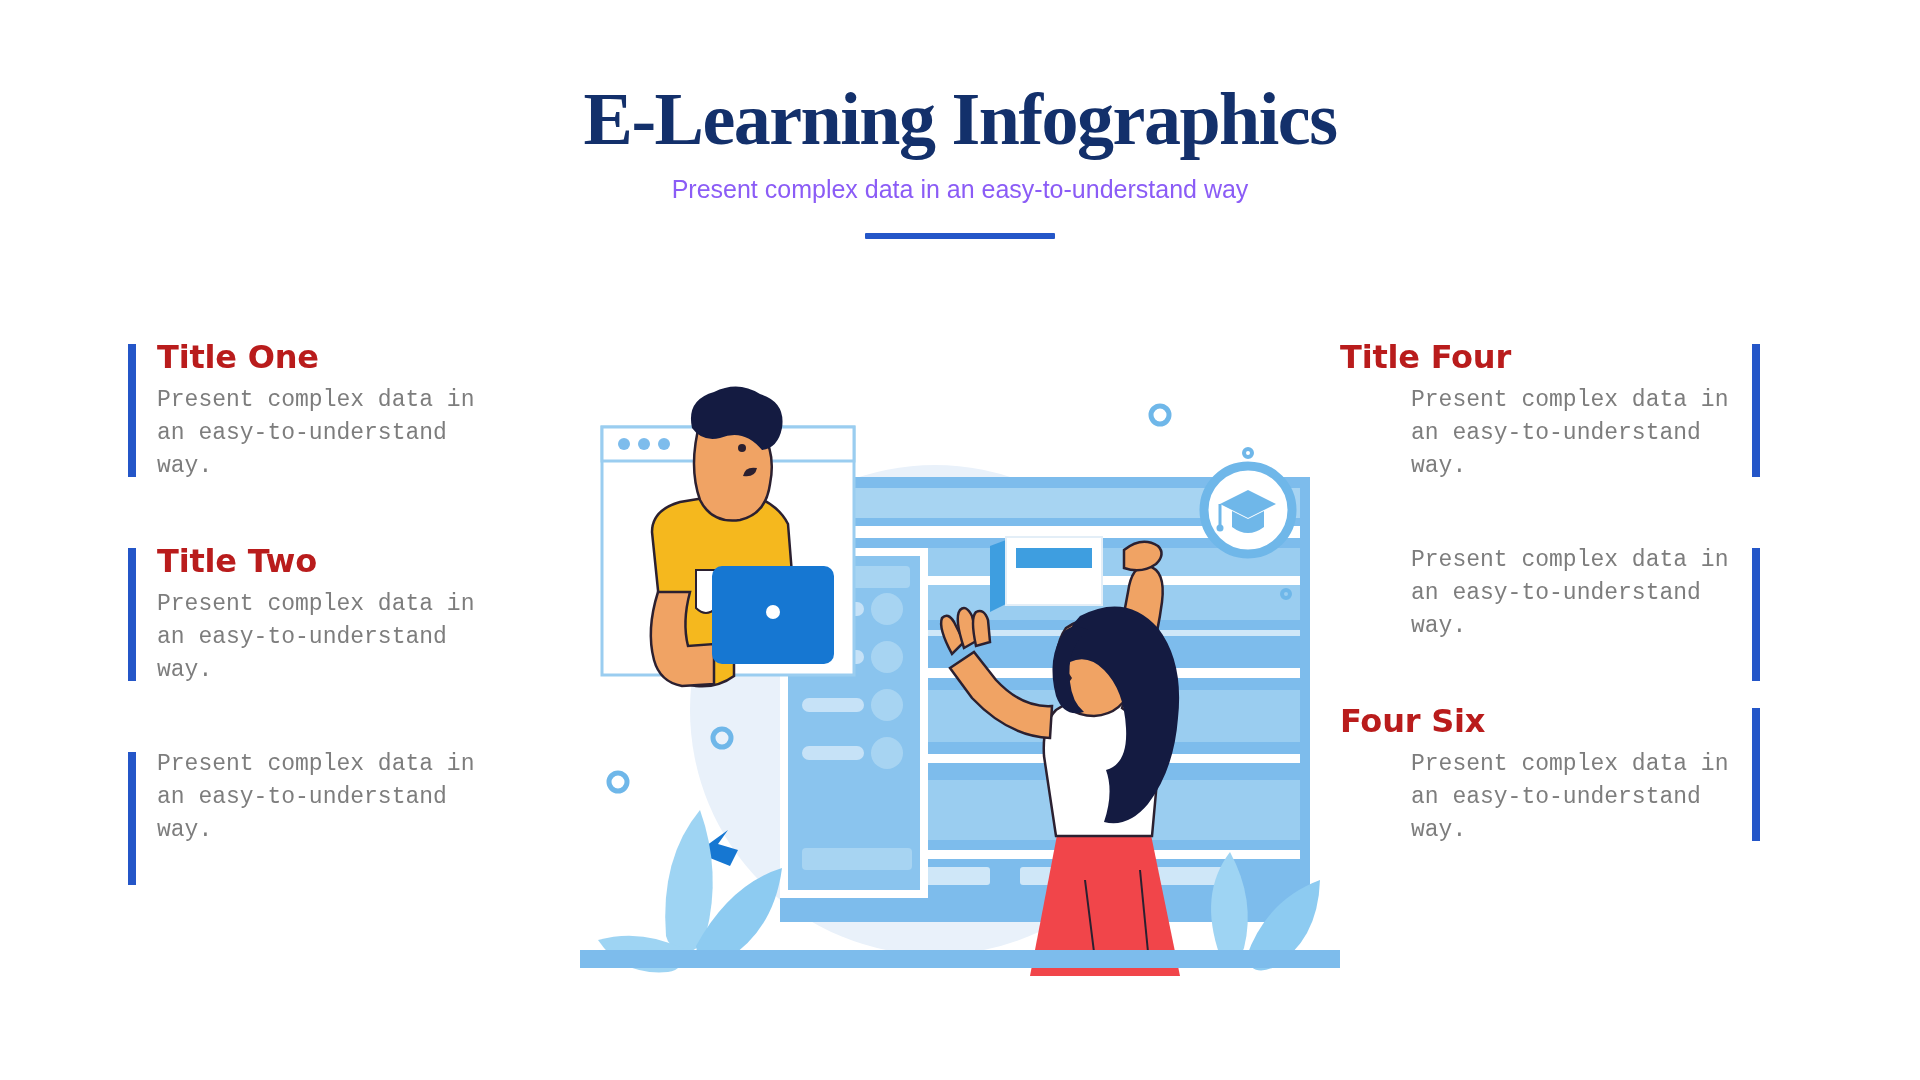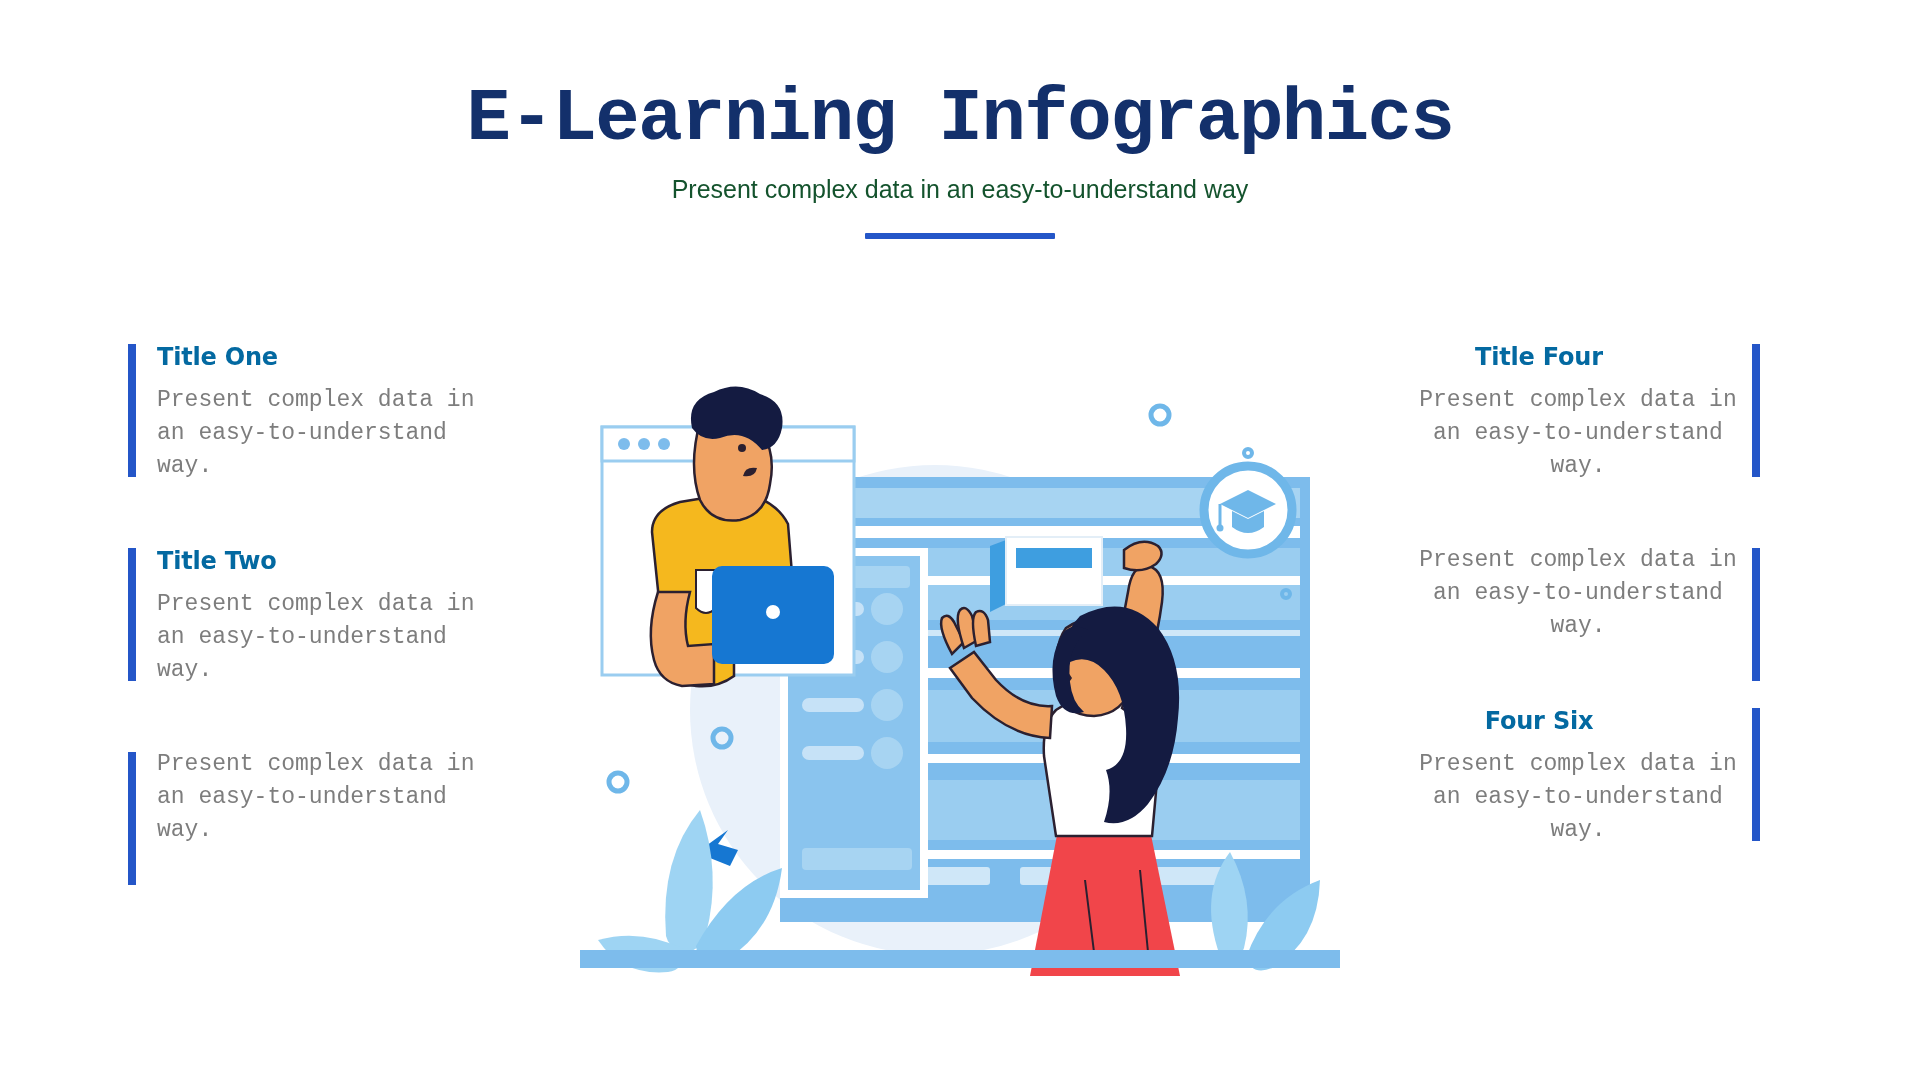--- a/index.html
+++ b/index.html
@@ -24,28 +24,28 @@
     text-align: center;
   }
   .page-title {
     margin: 0;
     padding-top: 78px;
     font-size: 74px;
     line-height: 82px;
     font-weight: bold;
     letter-spacing: -1.5px;
     color: #13306b;
-    font-family: Liberation Mono, monospace;
+    font-family: Liberation Serif, serif;
   }
   .page-subtitle {
     margin: 0;
     padding-top: 14px;
     font-size: 25px;
     line-height: 30px;
-    color: #14532d;
+    color: #8b5cf6;
     font-weight: normal;
   }
   .title-underline {
     width: 190px;
     height: 6px;
     background: #2456c8;
     margin: 29px auto 0 auto;
     border-radius: 1px;
   }
 
@@ -69,28 +69,28 @@
     top: 4px;
     width: 8px;
     height: 133px;
     background: #2456c8;
   }
   .col-left  .accent-bar { left: 0;  }
   .col-right .accent-bar { right: 0; }
 
   .item-body { }
   .col-left  .item-body { padding-left: 29px; text-align: left;  }
-  .col-right .item-body { padding-right: 22px; text-align: center; }
+  .col-right .item-body { padding-right: 29px; text-align: left; }
 
   .item-title {
     margin: 0;
-    font-size: 24px;
+    font-size: 32px;
     line-height: 34px;
     font-weight: bold;
-    color: #0369a1;
+    color: #b91c1c;
     font-family: "DejaVu Sans", sans-serif;
     letter-spacing: -0.2px;
   }
   .item-desc {
     margin: 10px 0 0 0;
     font-size: 23px;
     line-height: 33px;
     color: #7d7d7d;
     max-width: 320px;
     font-family: Liberation Mono, monospace;

